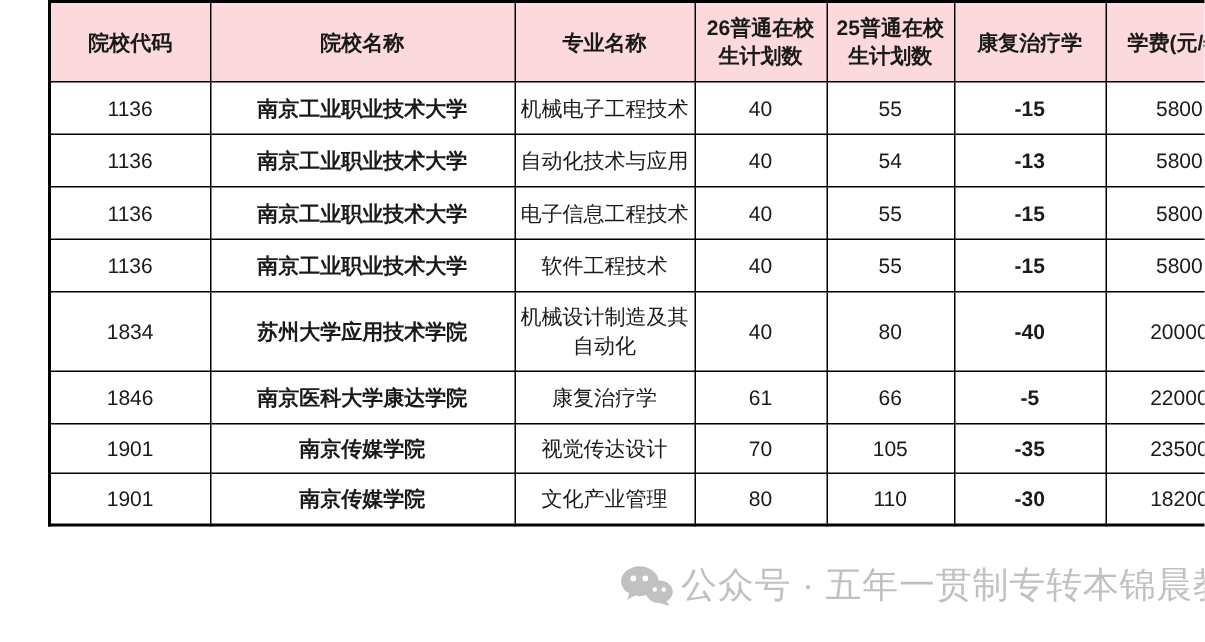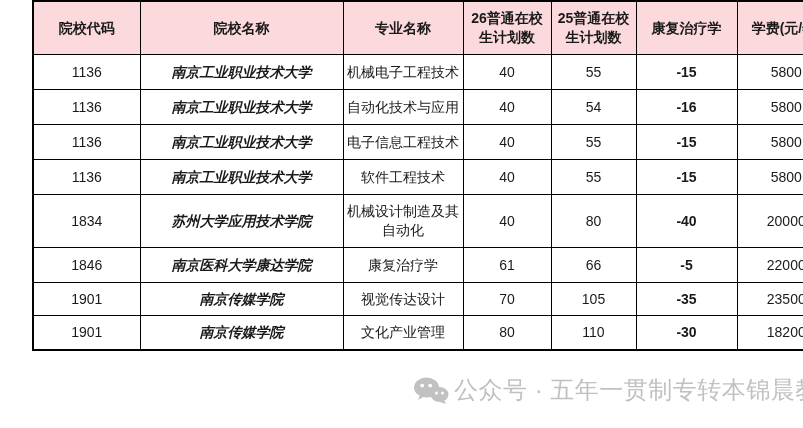--- a/index.html
+++ b/index.html
@@ -35,21 +35,20 @@
     overflow: hidden;
   }
   table.data-table thead th {
     background: #fbd9dc;
     font-weight: bold;
     height: 52px;
     font-size: 14px;
   }
   td.col-school {
     font-weight: bold;
-    font-style: italic;
   }
   td.col-major {
     font-size: 13px;
     padding: 0;
   }
   td.col-change {
     color: #f25862;
     font-weight: bold;
   }
   .watermark {
@@ -104,21 +103,21 @@
         <td class="col-plan">55</td>
         <td class="col-change">-15</td>
         <td class="col-tuition">5800</td>
       </tr>
       <tr style="height:35px">
         <td class="col-code">1136</td>
         <td class="col-school">南京工业职业技术大学</td>
         <td class="col-major">自动化技术与应用</td>
         <td class="col-plan">40</td>
         <td class="col-plan">54</td>
-        <td class="col-change">-16</td>
+        <td class="col-change">-13</td>
         <td class="col-tuition">5800</td>
       </tr>
       <tr style="height:35px">
         <td class="col-code">1136</td>
         <td class="col-school">南京工业职业技术大学</td>
         <td class="col-major">电子信息工程技术</td>
         <td class="col-plan">40</td>
         <td class="col-plan">55</td>
         <td class="col-change">-15</td>
         <td class="col-tuition">5800</td>

